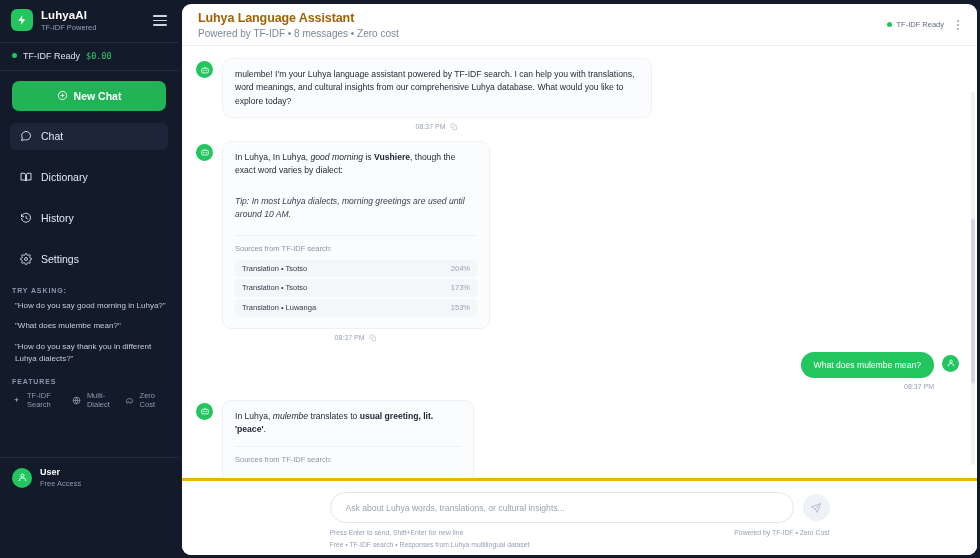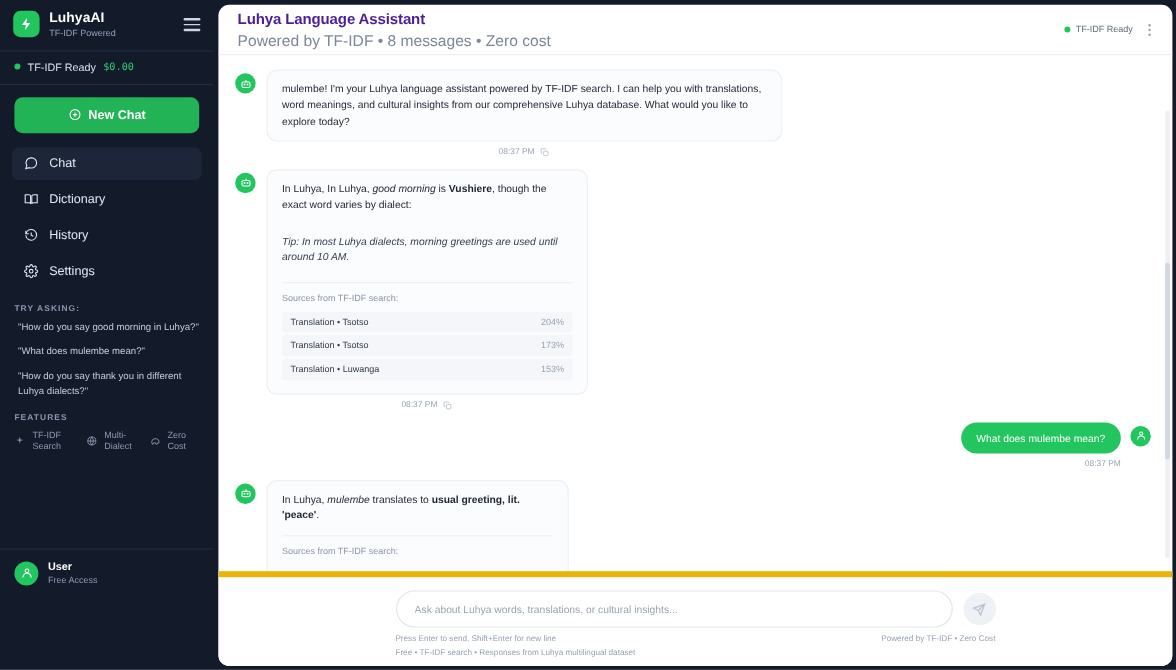--- a/index.html
+++ b/index.html
@@ -54,21 +54,21 @@
   .newchat-wrap { padding: 10px 12px 6px 12px; }
   .newchat-btn {
     width: 100%; height: 30px; border: 0; border-radius: 7px;
     background: #22b356; color: #fff;
     font-family: "Liberation Sans", sans-serif;
     font-size: 10.5px; font-weight: bold;
     display: flex; align-items: center; justify-content: center; gap: 6px;
     cursor: pointer;
   }
 
-  .nav { padding: 6px 10px 0 10px; display: flex; flex-direction: column; gap: 3px; }
+  .nav { padding: 6px 10px 0 10px; display: flex; flex-direction: column; gap: 14px; }
   .nav-item {
     display: flex; align-items: center; gap: 9px;
     height: 27px; padding: 0 9px; border-radius: 6px;
     font-size: 10.5px; color: #e3e9f3; cursor: pointer;
   }
   .nav-item.active { background: #1d2638; }
   .nav-ico { width: 13px; height: 13px; display: flex; align-items: center; justify-content: center; flex: 0 0 13px; }
 
   .sec-title {
     font-size: 7px; font-weight: bold; letter-spacing: .9px;
@@ -107,22 +107,22 @@
     background: #ffffff; border-radius: 9px;
     display: flex; flex-direction: column; overflow: hidden;
     position: relative;
   }
   .card-head {
     height: 42px; flex: 0 0 42px;
     border-bottom: 1px solid #eceff4;
     display: flex; align-items: center; padding: 0 16px;
   }
   .head-left { flex: 1; }
-  .head-title { font-size: 12.5px; font-weight: bold; color: #4c1d95; letter-spacing: -.1px; }
-  .head-sub { font-size: 13px; color: #7c8799; margin-top: 3px; }
+  .head-title { font-size: 12.5px; font-weight: bold; color: #a16207; letter-spacing: -.1px; }
+  .head-sub { font-size: 10px; color: #7c8799; margin-top: 3px; }
   .head-right { display: flex; align-items: center; gap: 11px; }
   .ready-pill { display: flex; align-items: center; gap: 4px; font-size: 7.5px; color: #5f6b7e; }
   .kebab { display: flex; flex-direction: column; gap: 2px; cursor: pointer; padding: 2px; }
   .kebab i { width: 2px; height: 2px; border-radius: 50%; background: #98a2b3; display: block; }
 
   
   .msgs {
     flex: 1; overflow: hidden; position: relative;
     padding: 12px 18px 0 14px;
   }
@@ -172,21 +172,21 @@
     display: flex; justify-content: space-between; align-items: center;
     background: #f4f6f9; border-radius: 3px;
     padding: 3px 7px; margin-bottom: 2px;
     font-size: 7.5px; color: #323a48;
   }
   .src-pct { color: #98a2b3; margin-left: 40px; }
 
   
   .composer {
     position: absolute; left: 0; right: 0; bottom: 0;
-    background: #fff; border-top: 5px solid #eab308;
+    background: #fff; border-top: 3px solid #eab308;
     padding: 11px 0 7px 0;
   }
   .comp-inner { width: 500px; margin: 0 auto; }
   .comp-bar { display: flex; align-items: center; gap: 9px; }
   .comp-input {
     flex: 1; height: 31px; border: 1px solid #e2e6ed; border-radius: 16px;
     padding: 0 15px; font-size: 8.6px; color: #2b3240;
     font-family: "Liberation Sans", sans-serif; outline: none; background: #fff;
   }
   .comp-input::placeholder { color: #9aa3b2; }

